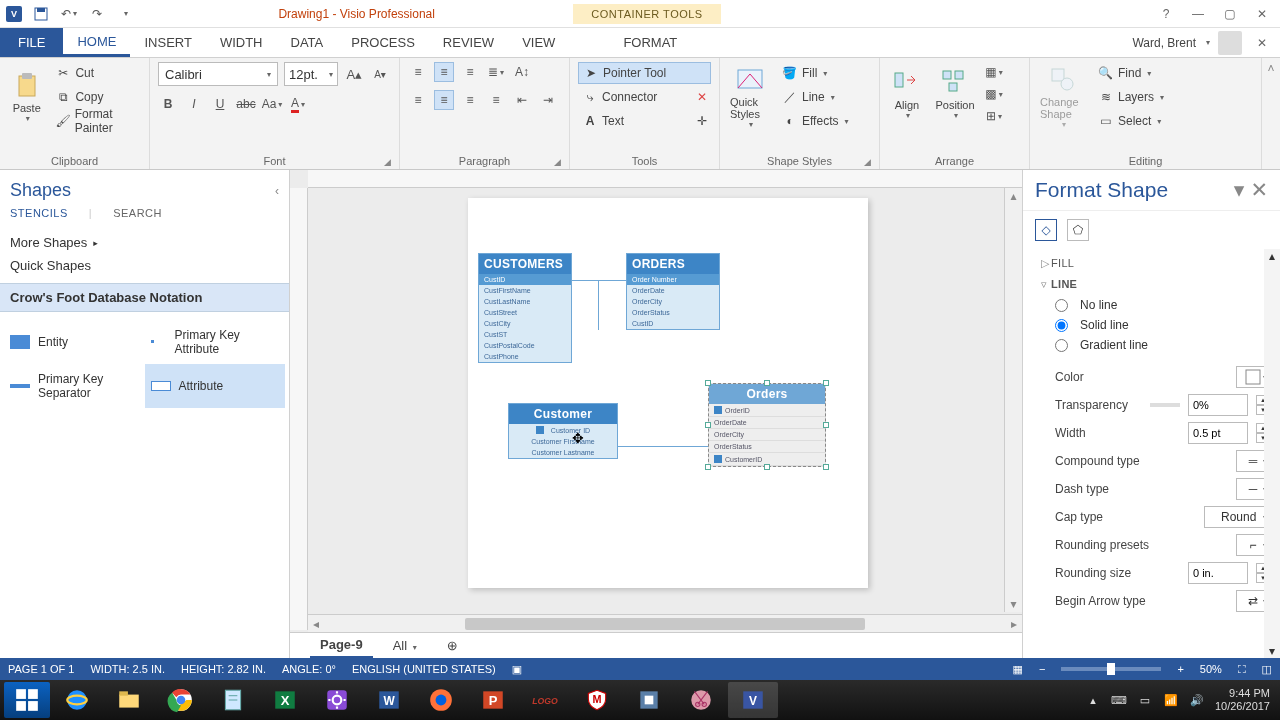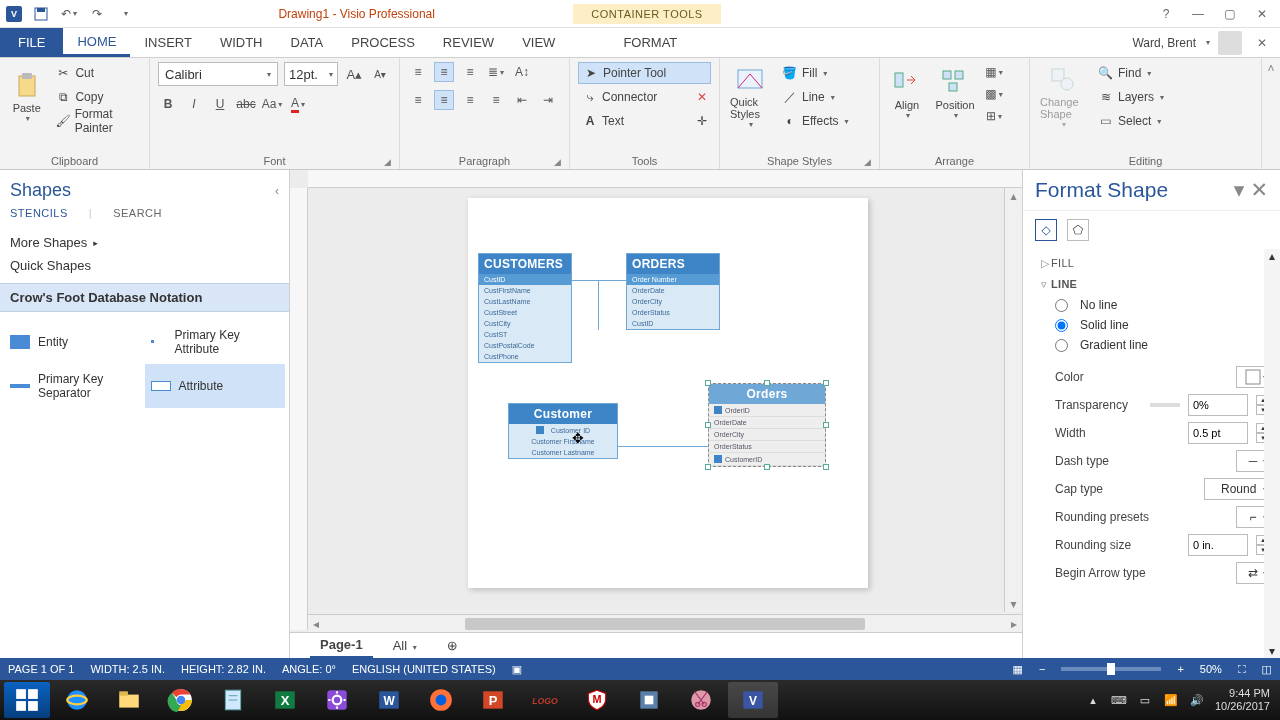--- a/index.html
+++ b/index.html
@@ -497,21 +497,21 @@
 
     <div class="canvas-scrollx">
       <div class="sbbtn">◂</div>
       <div style="flex:1;display:flex;justify-content:center">
           <div class="sbthumb" style="width:400px"></div>
         </div>
       <div class="sbbtn">▸</div>
     </div>
 
     <div class="pagetabs">
-      <div class="pagetab active">Page-1</div>
+      <div class="pagetab active">Page-9</div>
       <div class="pagetab"><span>All</span> <span class="dropc">▾</span></div>
       <div class="pagetab">⊕</div>
     </div>
   </div>
 
   <div class="fmtpanel">
     <div class="fp-head">
       <span>Format Shape</span>
       <div class="cls">
           <span>▾</span>
@@ -556,20 +556,24 @@
             <span>▾</span>
           </div>
         </div>
       <div class="fp-row">
           <label>Width</label>
           <input class="fp-input" value="0.5 pt" style="">
           <div class="spin">
             <span>▴</span>
             <span>▾</span>
           </div>
+        </div>
+      <div class="fp-row">
+          <label>Compound type</label>
+          <div class="fp-dd">═<span class="dropc">▾</span></div>
         </div>
       <div class="fp-row">
           <label>Dash type</label>
           <div class="fp-dd">─<span class="dropc">▾</span></div>
         </div>
       <div class="fp-row">
           <label>Cap type</label>
           <div class="fp-dd" style="width:66px;justify-content:space-between;padding:0 16px">
             <span>Round</span>
             <span class="dropc">▾</span>

